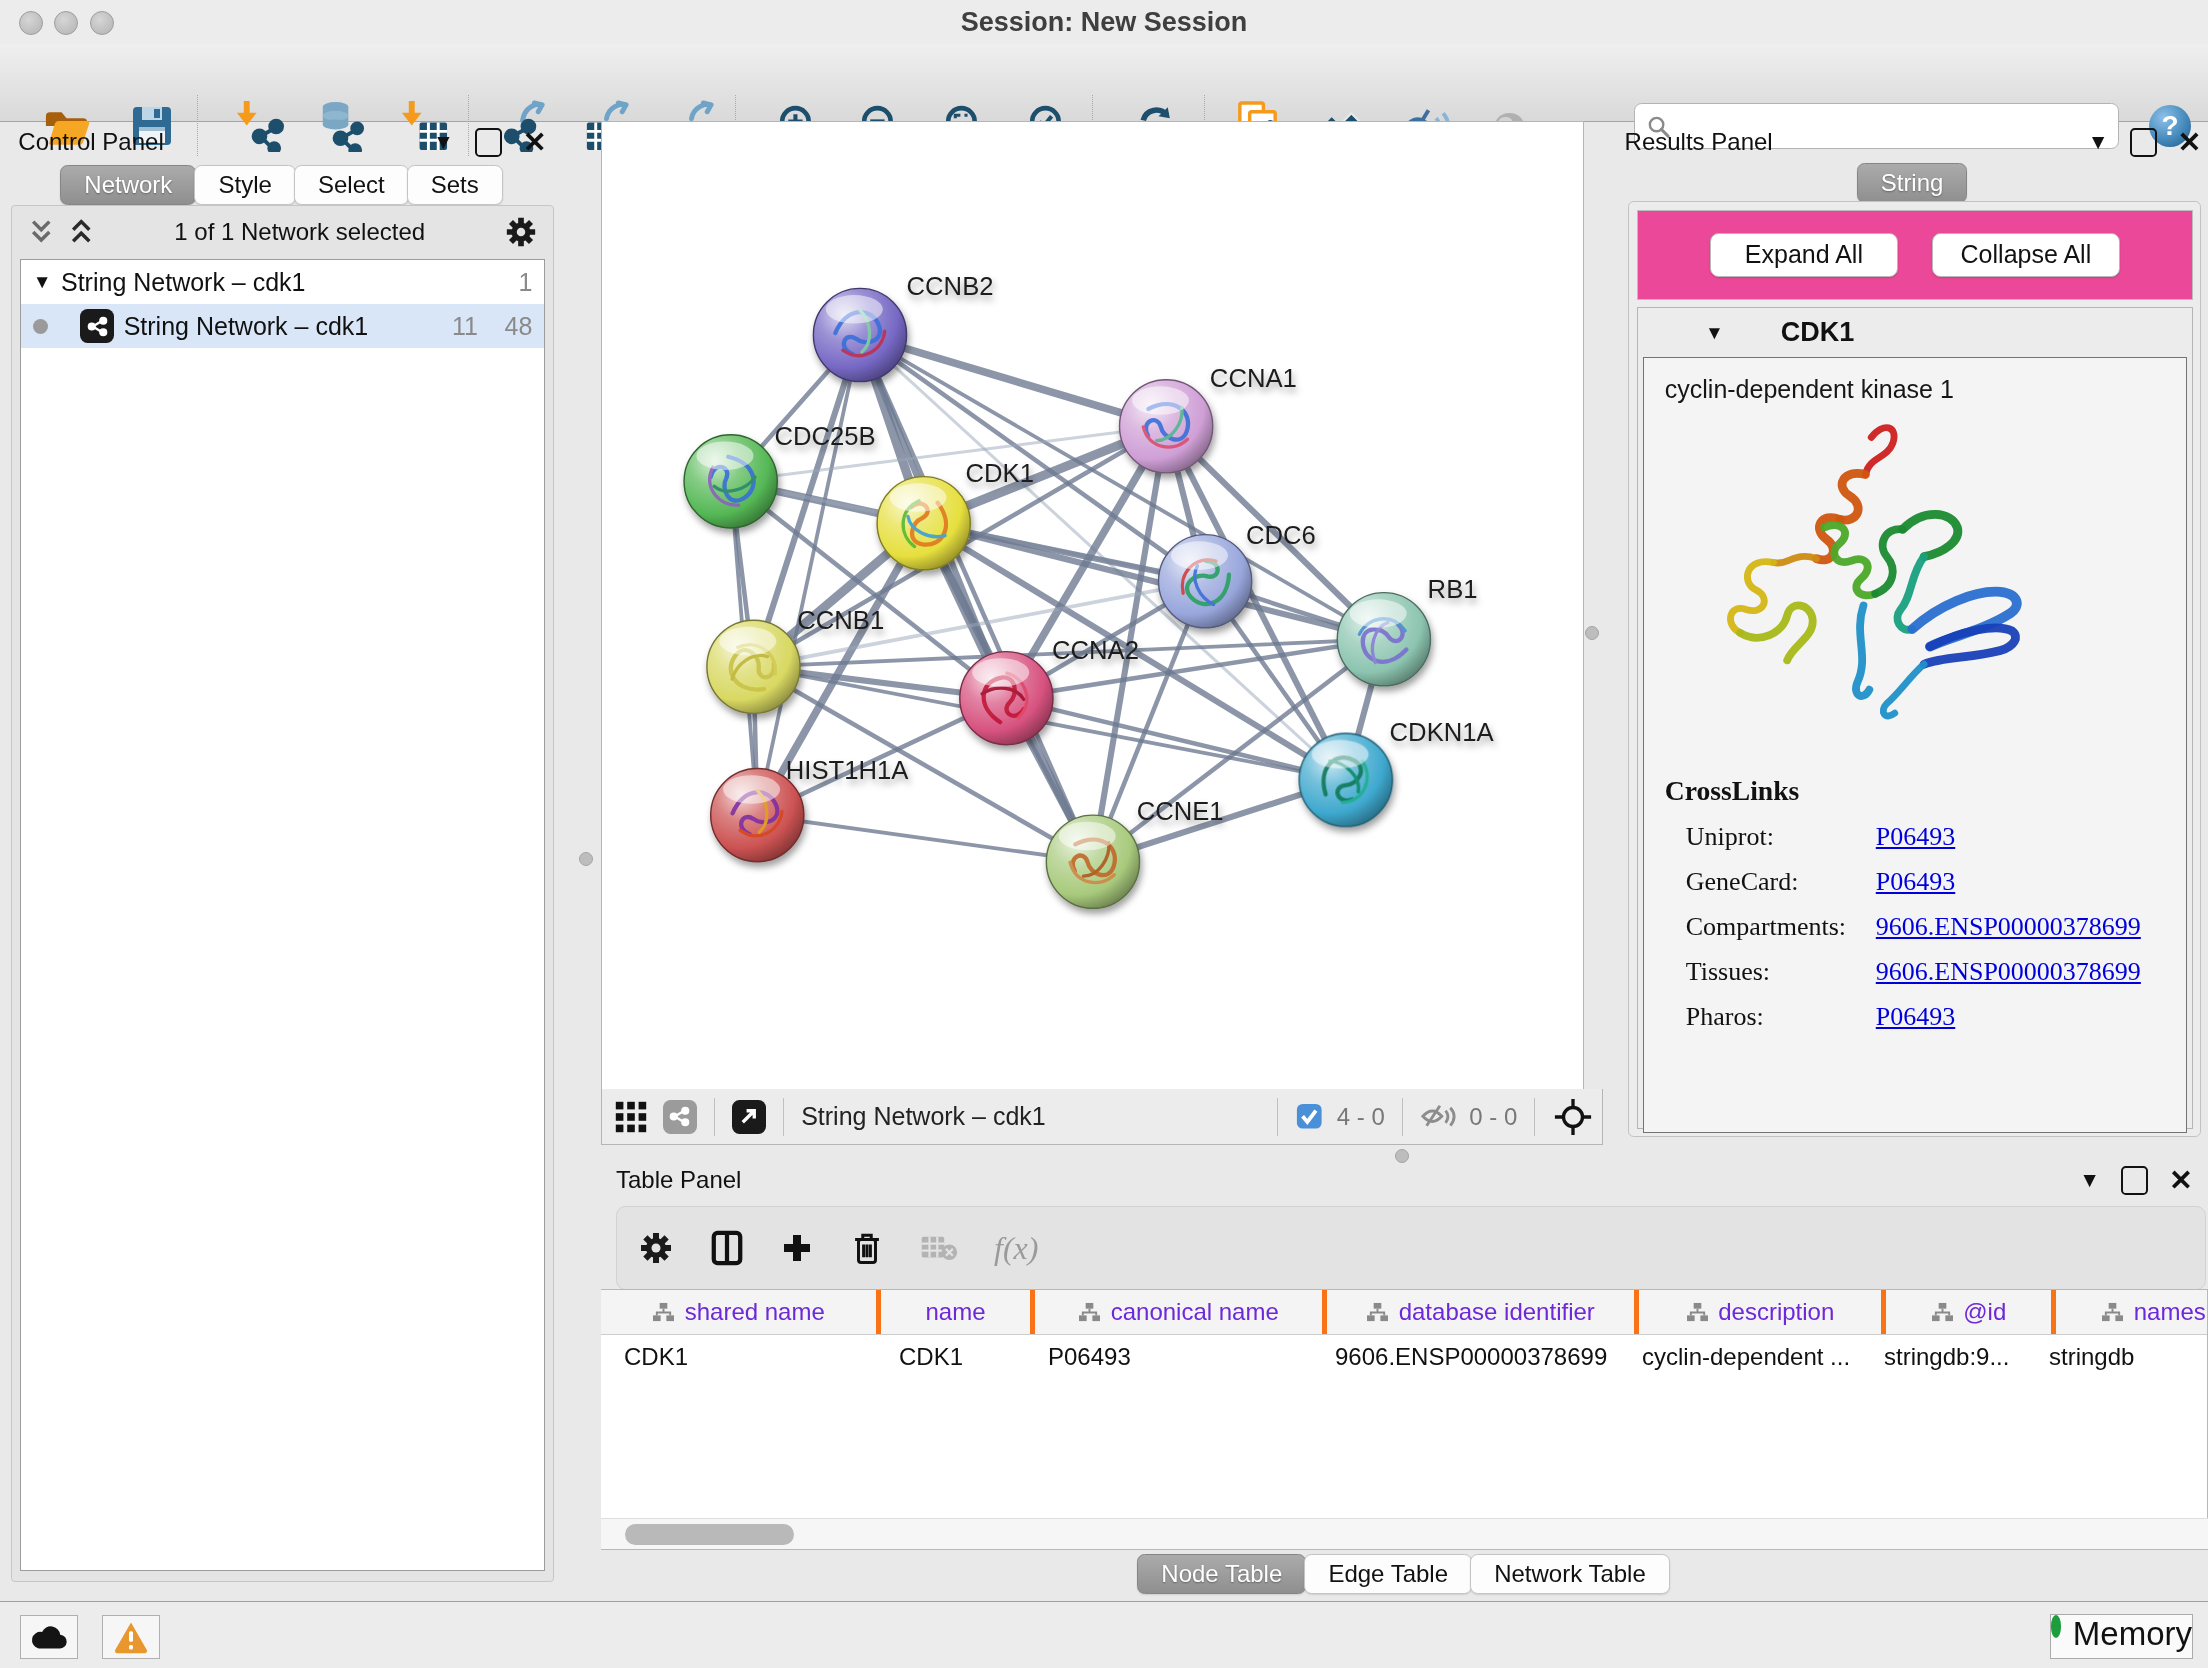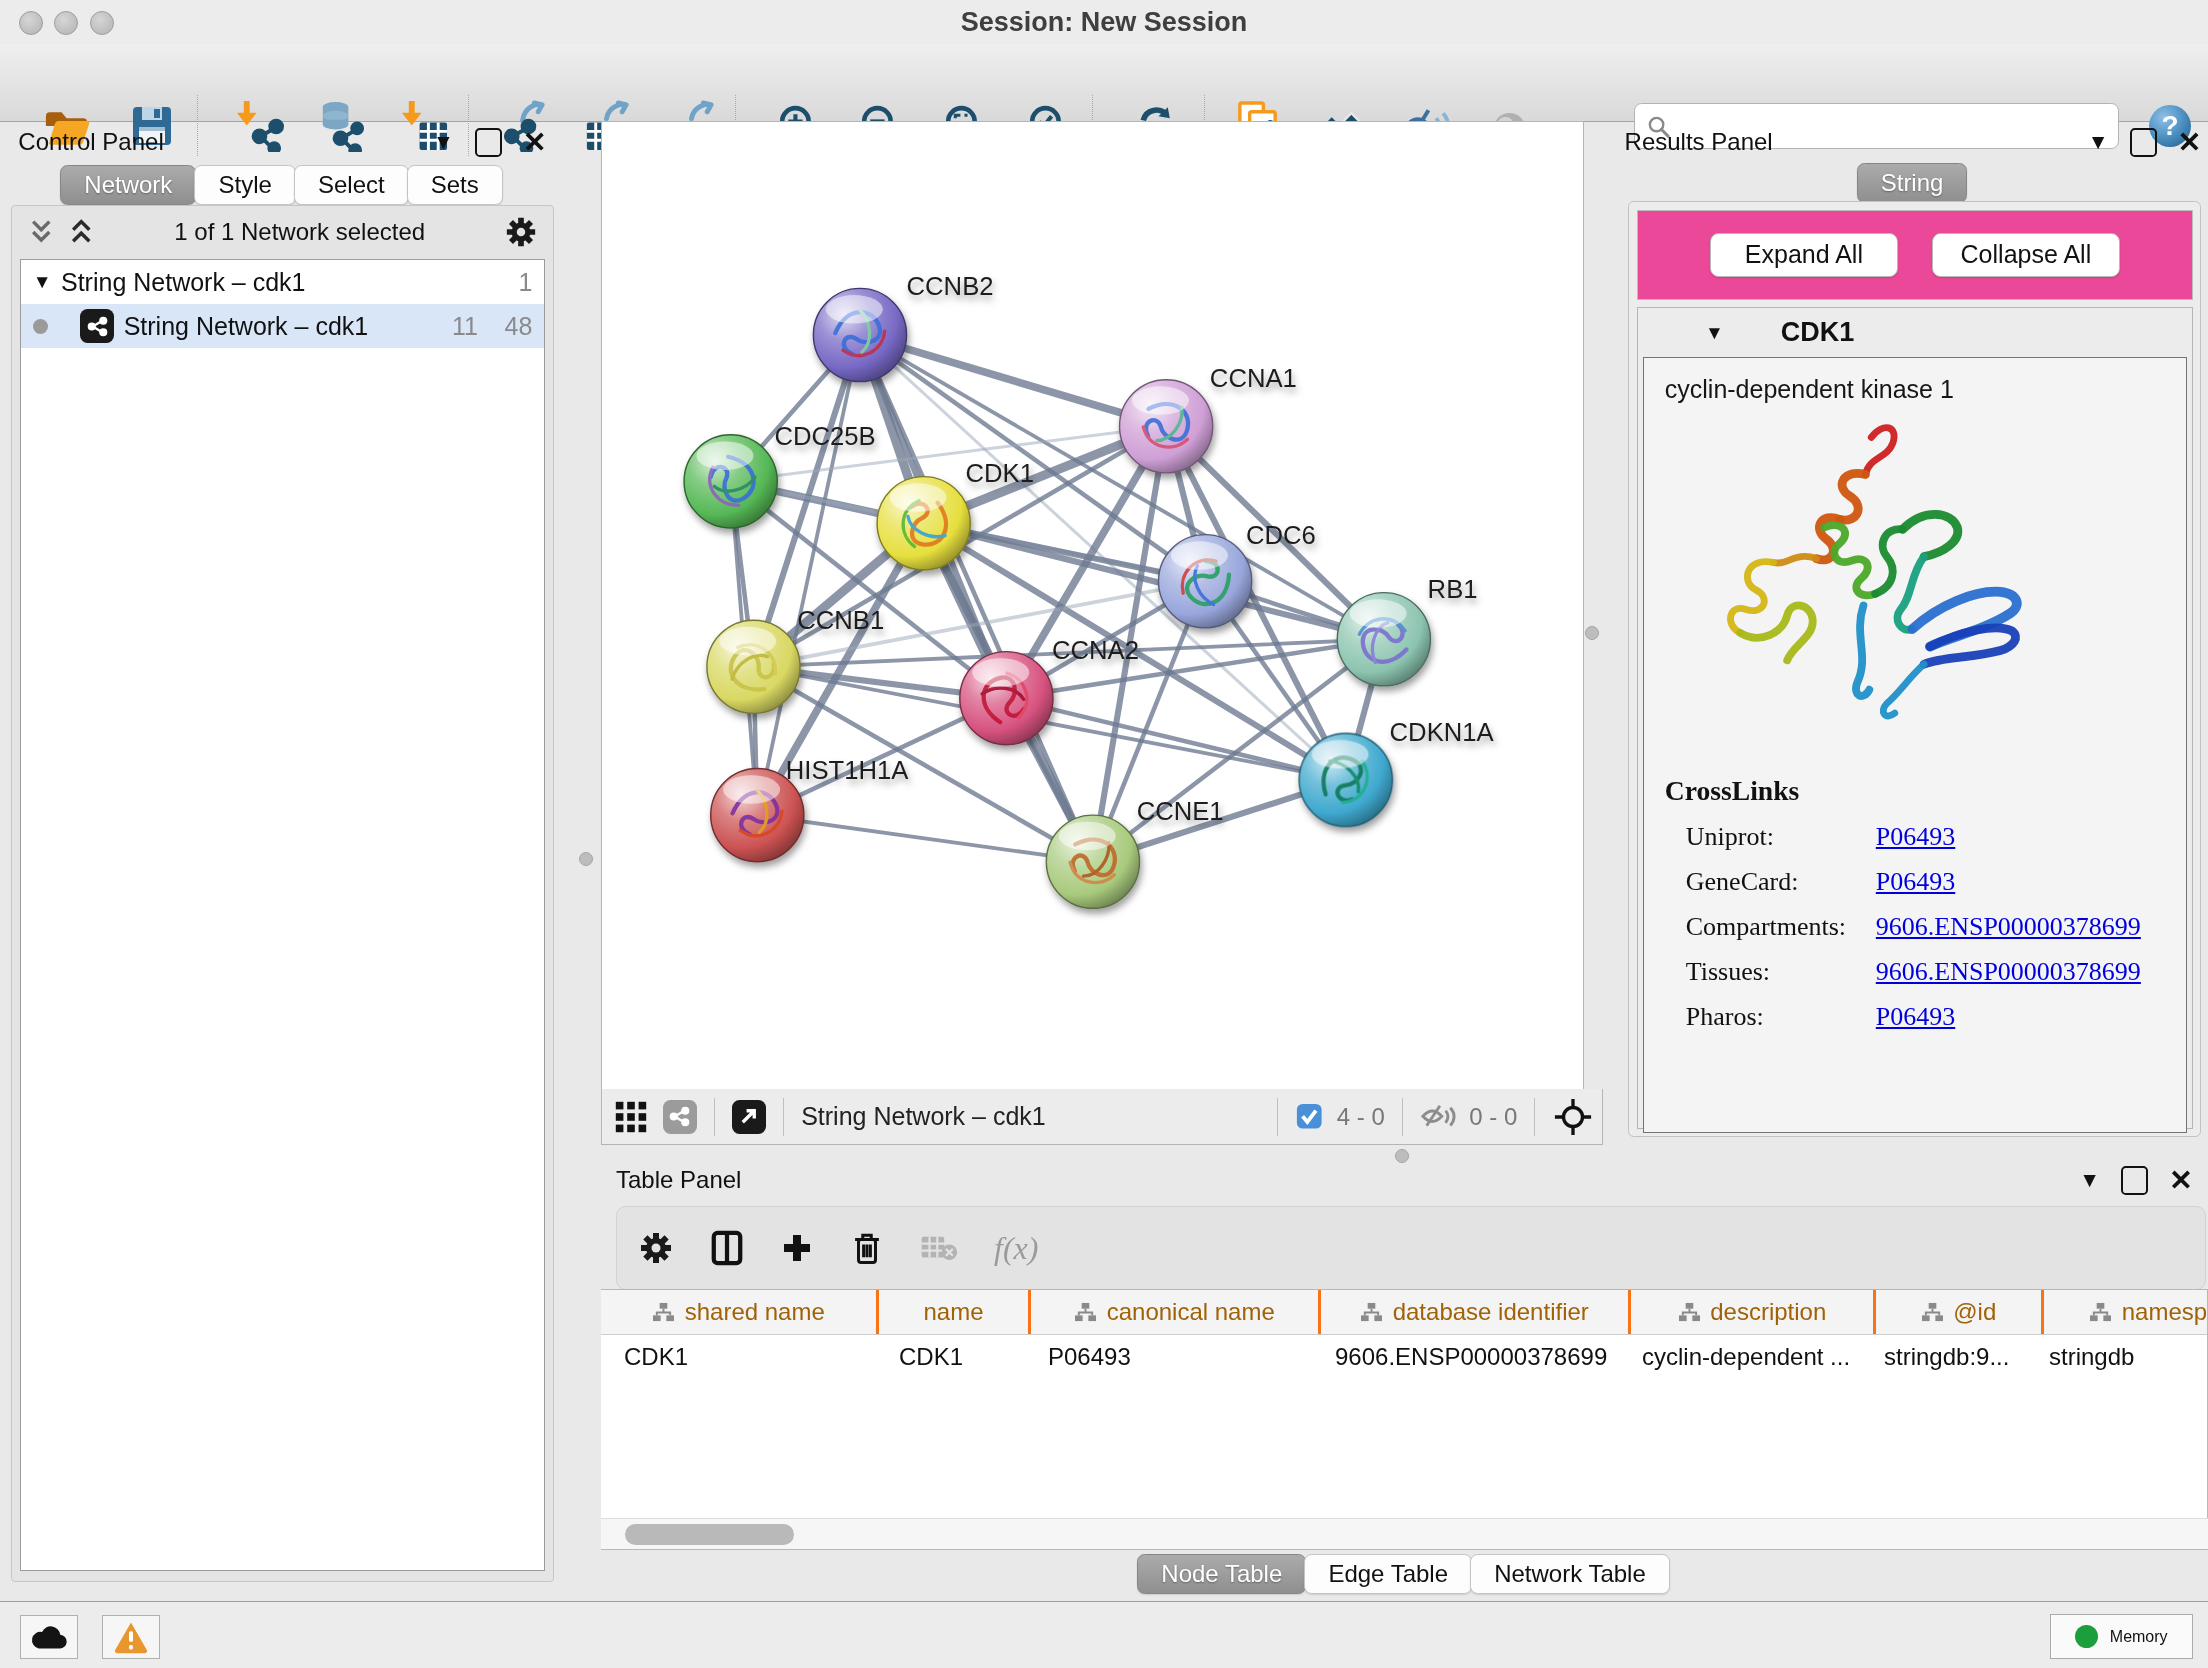--- a/index.html
+++ b/index.html
@@ -64,32 +64,32 @@
   .xl-row{display:flex;font-family:"Liberation Serif",serif;font-size:26px;margin-top:15px}
   .xl-label{width:190px;padding-left:21px;color:#111}
   .xl-row a{color:#0000dd;text-decoration:underline}
   
   .tpanel{left:601px;top:1158px;width:1607px;height:442px}
   .tp-head{height:44px;padding:0 15px}
   .tp-toolbar{position:absolute;left:15px;top:48px;right:1.9px;height:82px;background:#e3e3e3;border:1px solid #d2d2d2;
               border-radius:9.5px;display:flex;align-items:center;gap:36px;padding-left:21px}
   .tp-table{position:absolute;left:0;top:131px;right:0;height:259px;background:#fff;border:1px solid #b8b8b8;border-left:none;overflow:hidden}
   .tp-hrow{display:flex;height:44px;background:#f4f4f4;border-bottom:1.9px solid #cdcdcd;align-items:center}
-  .tp-hcell{display:flex;align-items:center;justify-content:center;gap:9.5px;font-size:24px;color:#a16207;height:100%;border-right:3px solid #f97316;flex:none}
+  .tp-hcell{display:flex;align-items:center;justify-content:center;gap:9.5px;font-size:24px;color:#6d28d9;height:100%;border-right:5px solid #f97316;flex:none}
   .tp-drow{display:flex;height:44px;align-items:center;font-size:24px}
   .tp-dcell{padding-left:23px;flex:none;white-space:nowrap;overflow:hidden}
   .tp-scroll{position:absolute;left:0;right:0;top:360px;height:30px;background:#f6f6f6;border-top:1px solid #ddd}
   .tp-thumb{position:absolute;left:24px;top:4.8px;width:169px;height:21px;border-radius:10.5px;background:#b9b9b9}
   .tp-tabs{position:absolute;left:0;right:0;top:396px;display:flex;justify-content:center}
   
   .statusbar{left:0;top:1601px;width:2208px;height:68px;background:#ececec;border-top:1px solid #9f9f9f}
   .sb-btn{position:absolute;top:13.3px;width:56px;height:42px;background:#f6f6f6;border:1.9px solid #b0b0b0;
           display:flex;align-items:center;justify-content:center}
   .mem-btn{position:absolute;right:15px;top:12.4px;width:141px;height:43px;background:#fafafa;border:1.9px solid #ababab;
-           display:flex;align-items:center;justify-content:center;gap:11.4px;font-size:16px}
+           display:flex;justify-content:center;gap:11.4px;font-size:33px}
   .mem-dot{width:23px;height:23px;border-radius:50%;background:#1d9e3c}
   .fx{font-family:"Liberation Serif",serif;font-style:italic;font-size:32px;color:#9a9a9a}
   .gray-ic{opacity:.55}
   svg{display:block}
 </style>
 </head>
 <body>
 
 <div class="abs titlebar">
   <div class="tl-dots">

